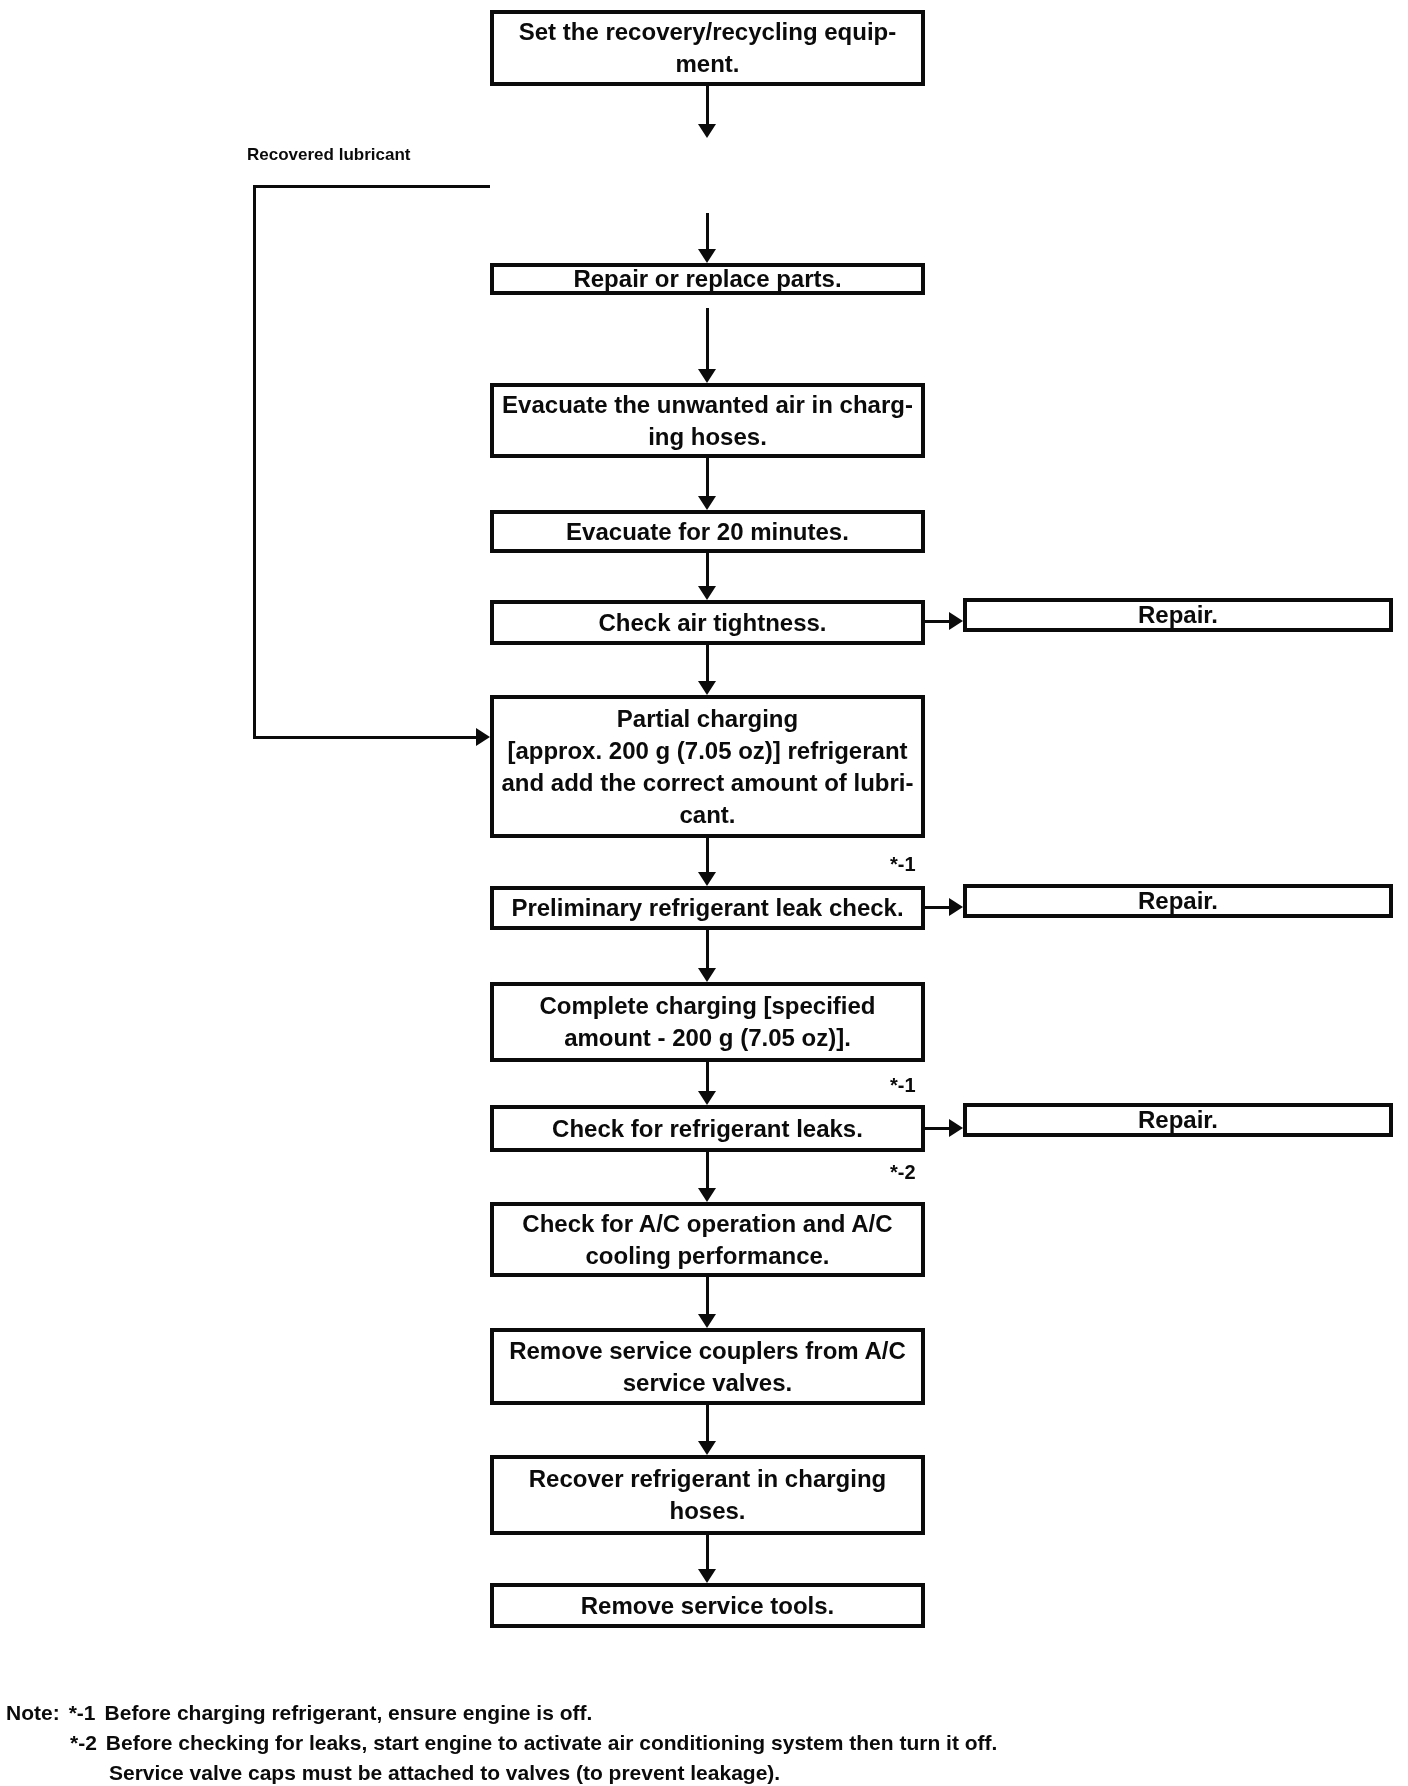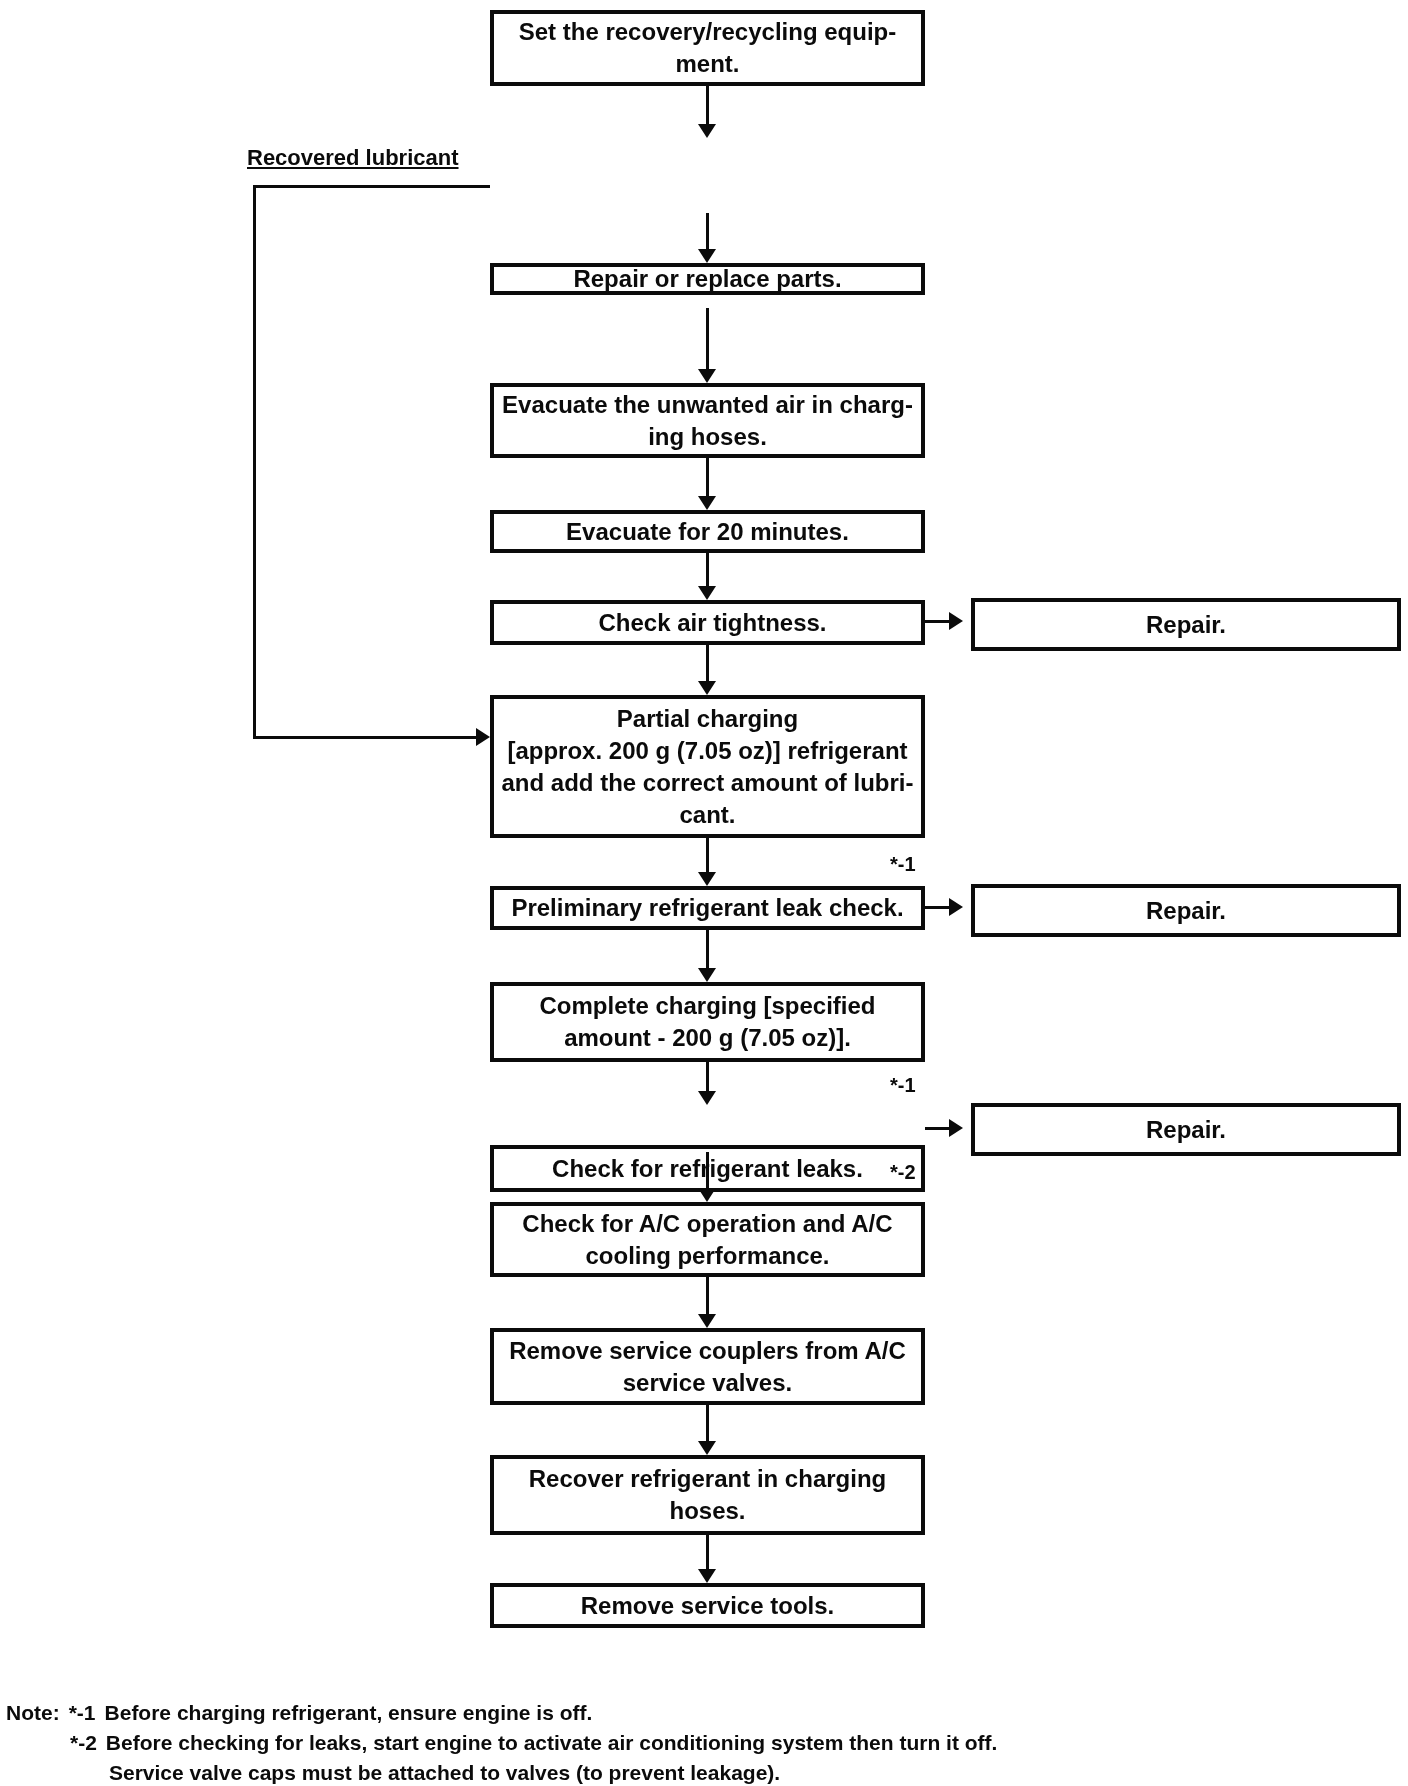--- a/index.html
+++ b/index.html
@@ -25,21 +25,21 @@
     align-items: center;
     justify-content: center;
     text-align: center;
     font-weight: bold;
     font-size: 24px;
     line-height: 32px;
     white-space: pre-line;
     padding: 2px 4px;
   }
   .main-col { left: 490px; width: 435px; }
-  .repair-col { left: 963px; width: 430px; height: 53px; margin-left: 8px; }
+  .repair-col { left: 963px; width: 430px; height: 34px; }
 
   
   .va {
     position: absolute;
     left: 706px;
     width: 3px;
     background: #0b0b0b;
   }
   .va::after {
     content: "";
@@ -67,23 +67,22 @@
     border-bottom: 9px solid transparent;
     border-left: 14px solid #0b0b0b;
   }
   .seg {
     position: absolute;
     background: #0b0b0b;
   }
   .float-label {
     position: absolute;
     font-weight: bold;
-    font-size: 22px;
+    font-size: 17px;
     white-space: nowrap;
-    text-decoration: underline;
   }
   .marker {
     position: absolute;
     font-weight: bold;
     font-size: 20px;
     white-space: nowrap;
   }
   .note {
     position: absolute;
     left: 6px;
@@ -103,21 +102,21 @@
   
   #b1  { top: 10px;   height: 76px; }
   #b2  { top: 138px;  height: 75px; }
   #b3  { top: 263px;  height: 32px; }
   #b4  { top: 383px;  height: 75px; }
   #b5  { top: 510px;  height: 43px; }
   #b6  { top: 600px;  height: 45px; padding-left: 14px; }
   #b7  { top: 695px;  height: 143px; }
   #b8  { top: 886px;  height: 44px; }
   #b9  { top: 982px;  height: 80px; }
-  #b10 { top: 1105px; height: 47px; margin-top: 40px; }
+  #b10 { top: 1105px; height: 47px; }
   #b11 { top: 1202px; height: 75px; }
   #b12 { top: 1328px; height: 77px; }
   #b13 { top: 1455px; height: 80px; }
   #b14 { top: 1583px; height: 45px; }
 
   
   #r1 { top: 598px; }
   #r2 { top: 884px; }
   #r3 { top: 1103px; }
 

